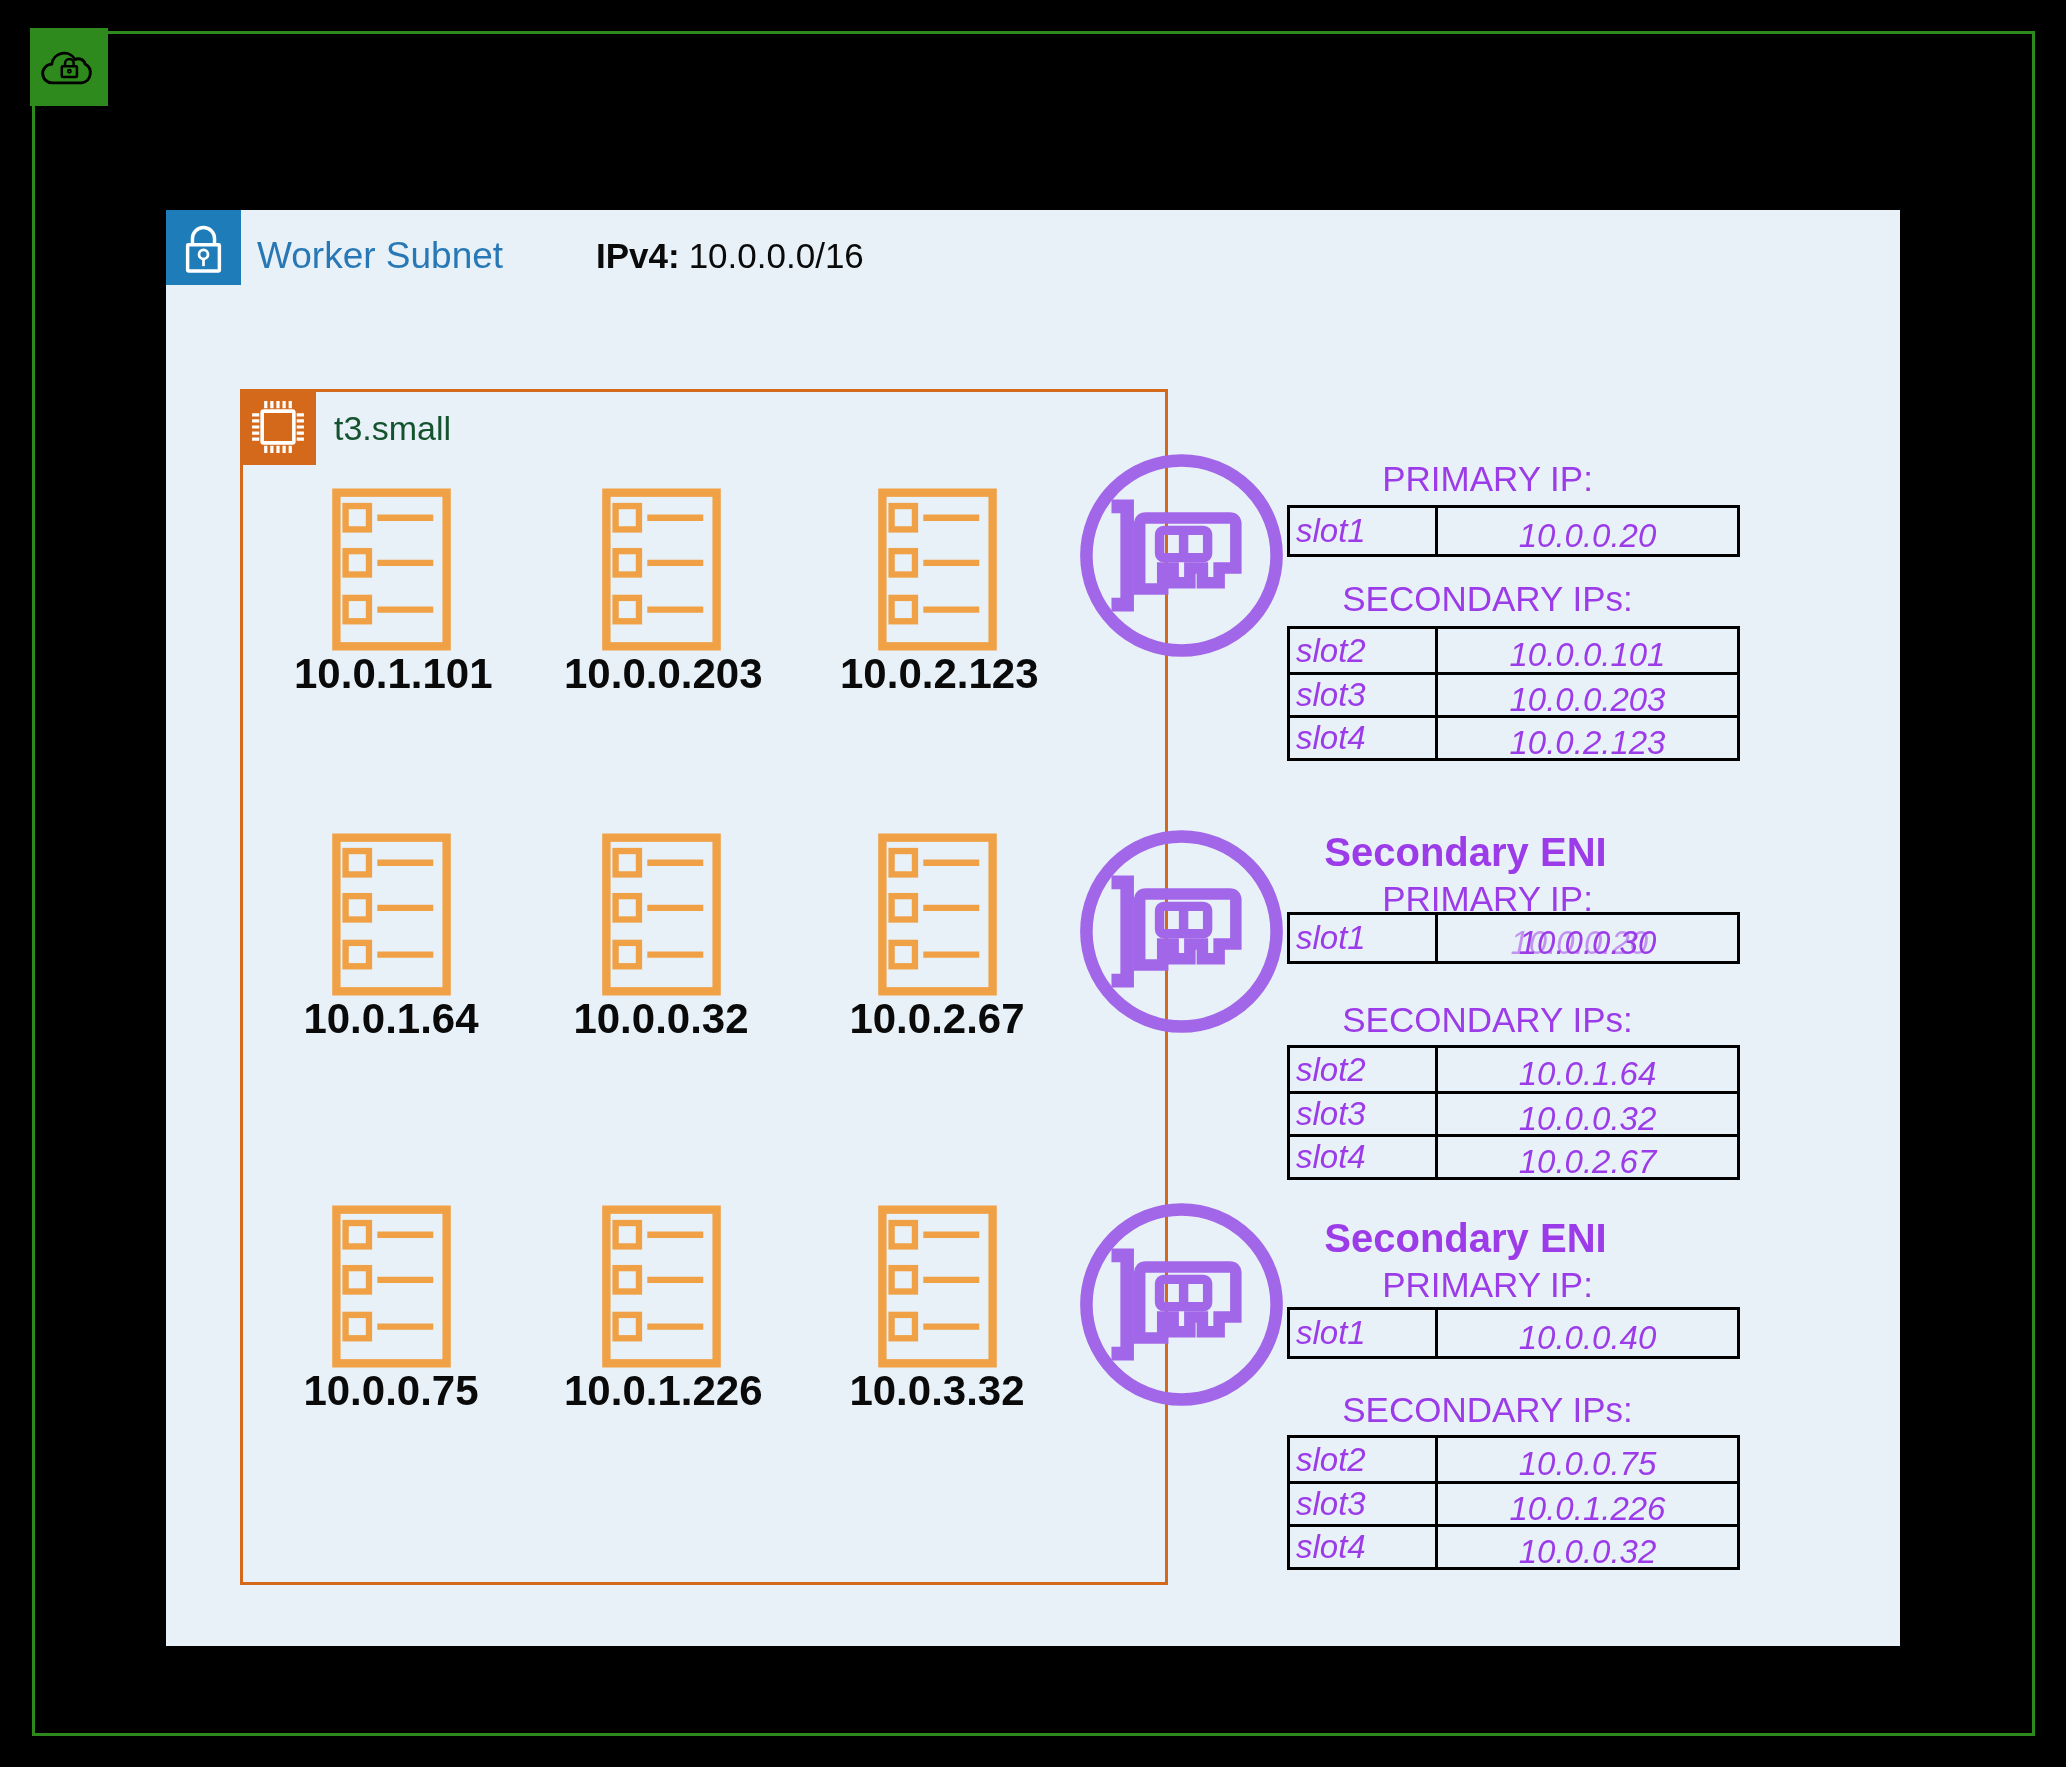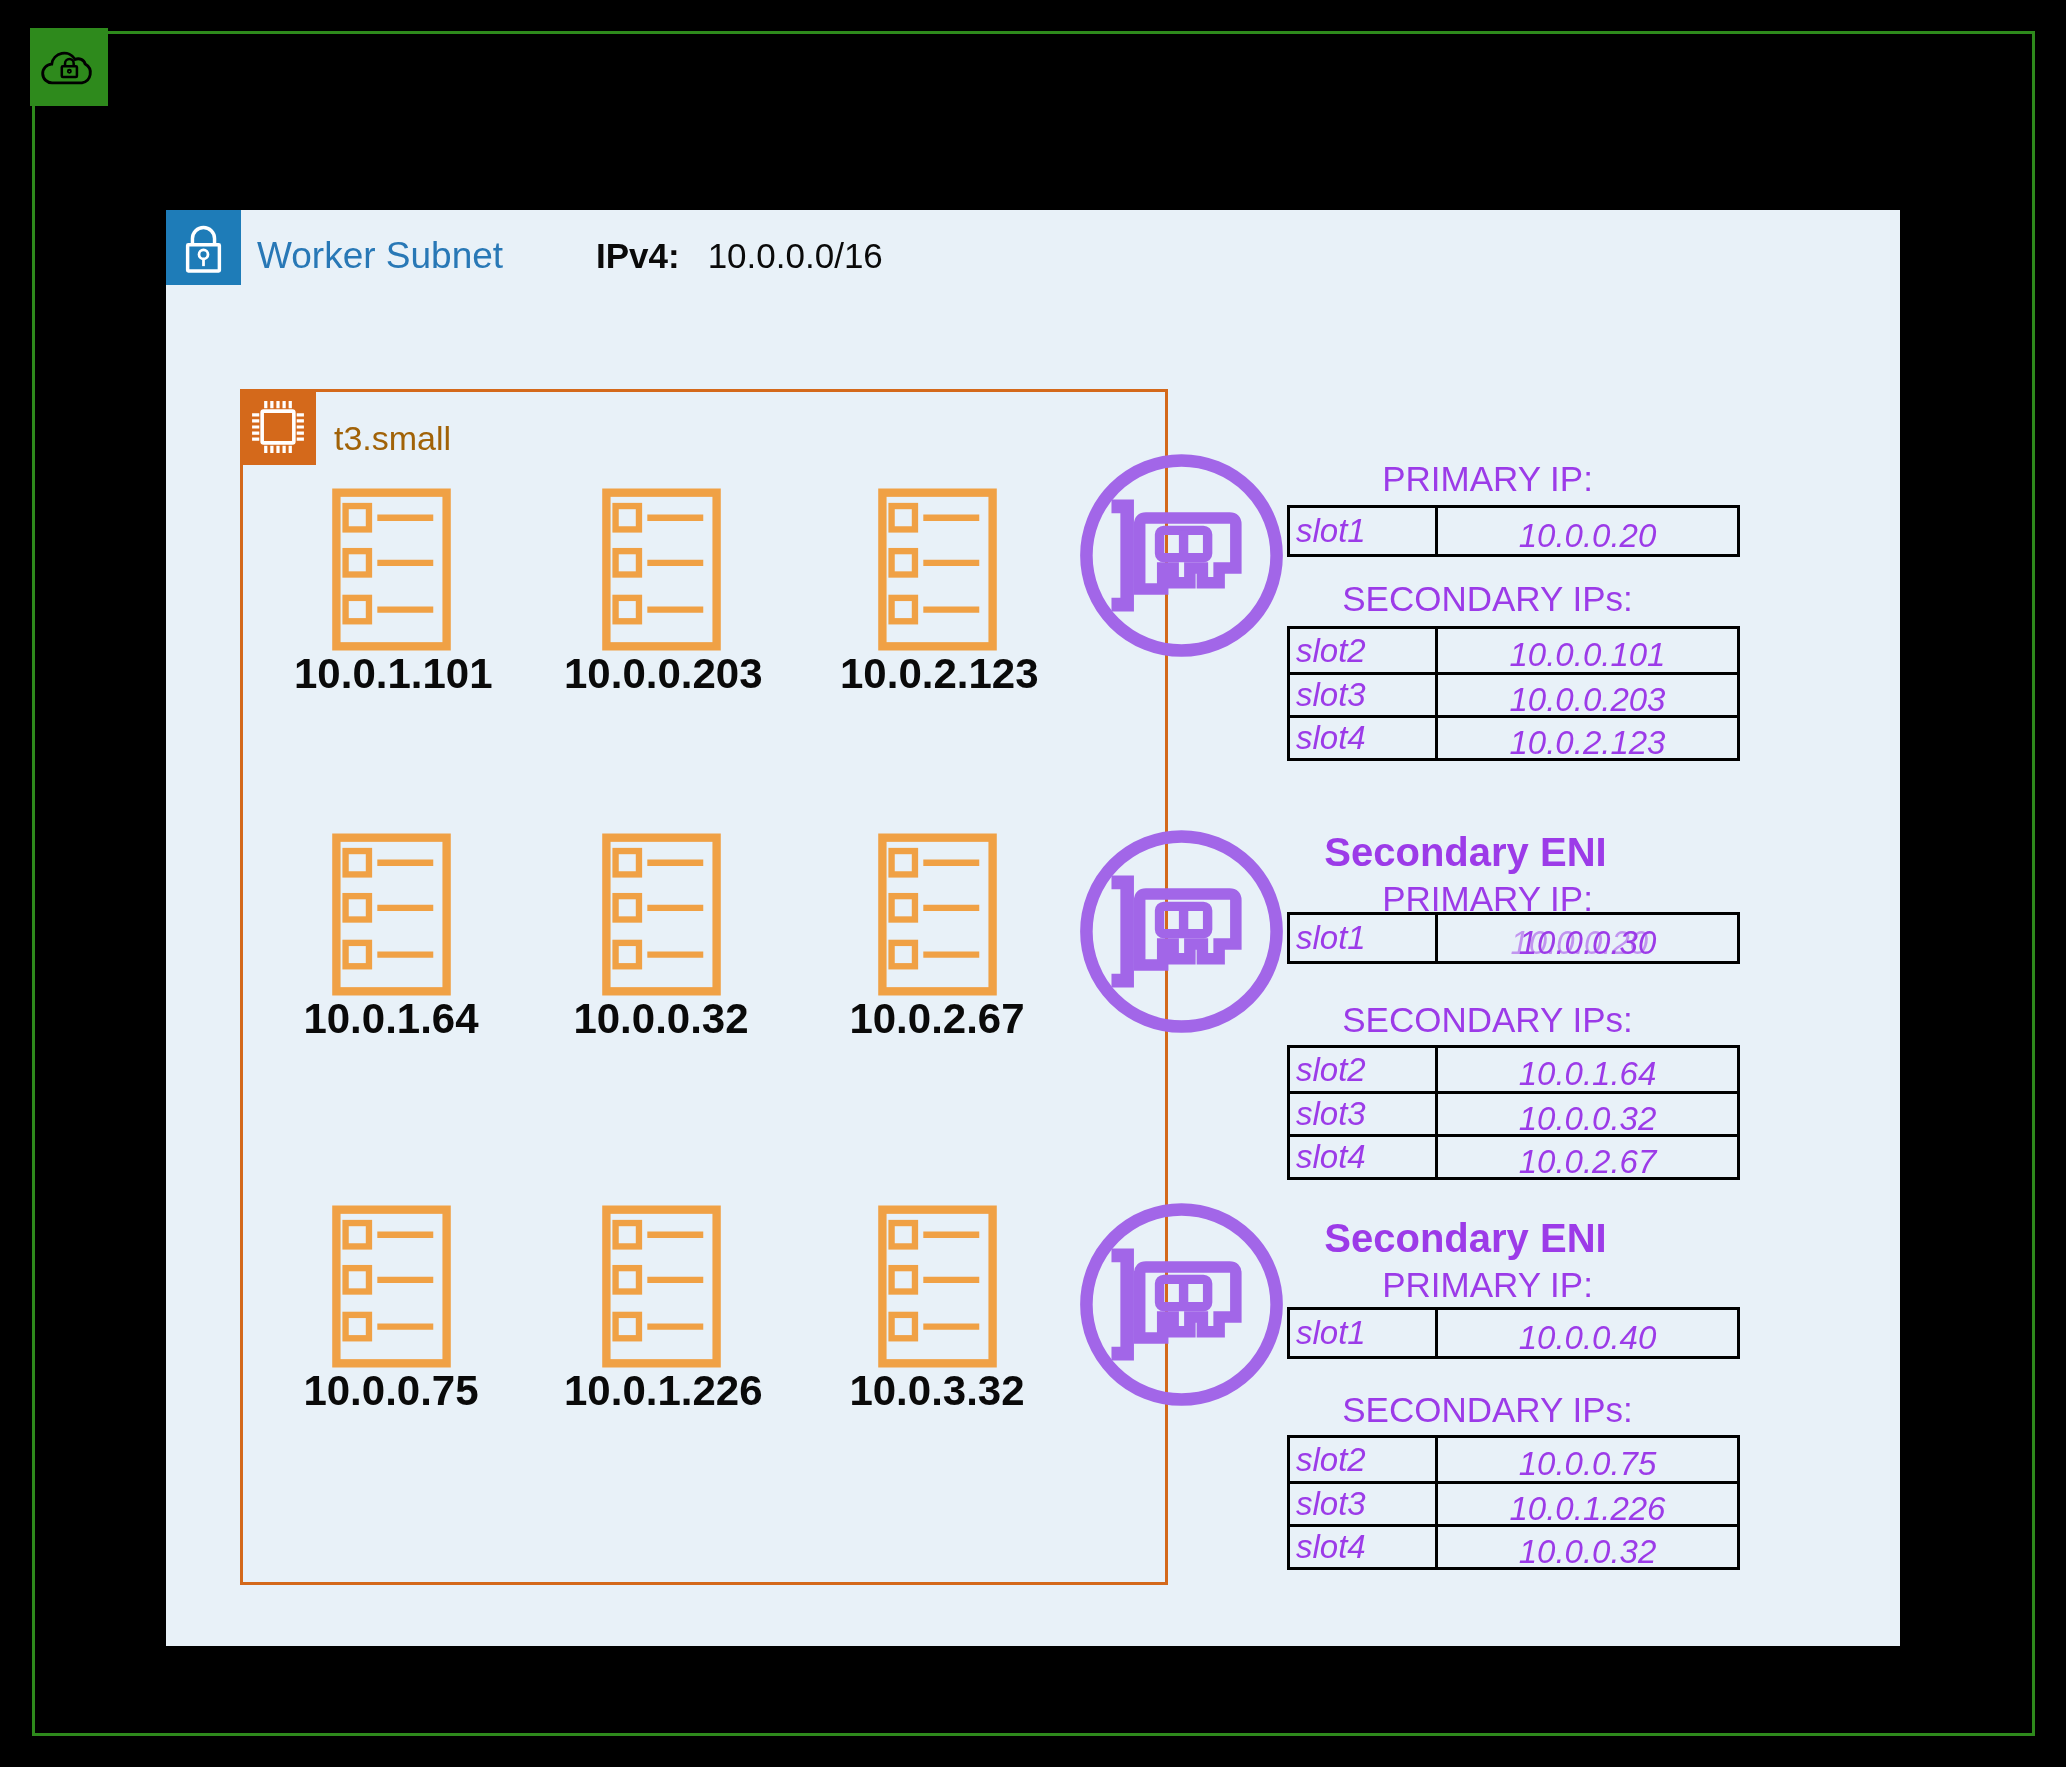--- a/index.html
+++ b/index.html
@@ -13,29 +13,29 @@
                  background:#2E8A1C; display:flex; align-items:center; justify-content:center; }
 
   
   #subnet { position:absolute; left:166px; top:210px; width:1734px; height:1436px; background:#E8F1F8; }
   #subnet-badge { position:absolute; left:0; top:0; width:75px; height:75px; background:#1E7CB8;
                   display:flex; align-items:center; justify-content:center; }
   #subnet-title { position:absolute; left:91px; top:23px; font-size:37px; line-height:45px;
                   font-weight:500; color:#2878B6; white-space:nowrap; }
   #subnet-cidr { position:absolute; left:430px; top:25.4px; font-size:35px; line-height:42px;
                  color:#0A0A0A; white-space:nowrap; }
-  #subnet-cidr .lbl { font-weight:bold; margin-right:28px; }
+  #subnet-cidr .lbl { font-weight:bold; margin-right:9px; }
 
   
   #instance-box { position:absolute; left:74px; top:179px; width:928px; height:1196px;
                   border:3.7px solid #D4691B; }
   #instance-badge { position:absolute; left:74px; top:179px; width:76px; height:76px; background:#D4691B;
                     display:flex; align-items:center; justify-content:center; }
-  #instance-type { position:absolute; left:168px; top:207px; font-size:34px; line-height:42px;
-                   color:#a16207; white-space:nowrap; }
+  #instance-type { position:absolute; left:168px; top:197px; font-size:34px; line-height:42px;
+                   color:#14532d; white-space:nowrap; }
 
   
   .pod { position:absolute; width:194px; text-align:center; }
   .pod svg { display:block; margin:0 auto; }
   .pod-ip { margin-top:1px; font-size:42px; line-height:40px; font-weight:bold; color:#0A0A0A; white-space:nowrap; }
 
   
   .eni-circle { position:absolute; left:911px; width:209px; height:209px; }
 
   

